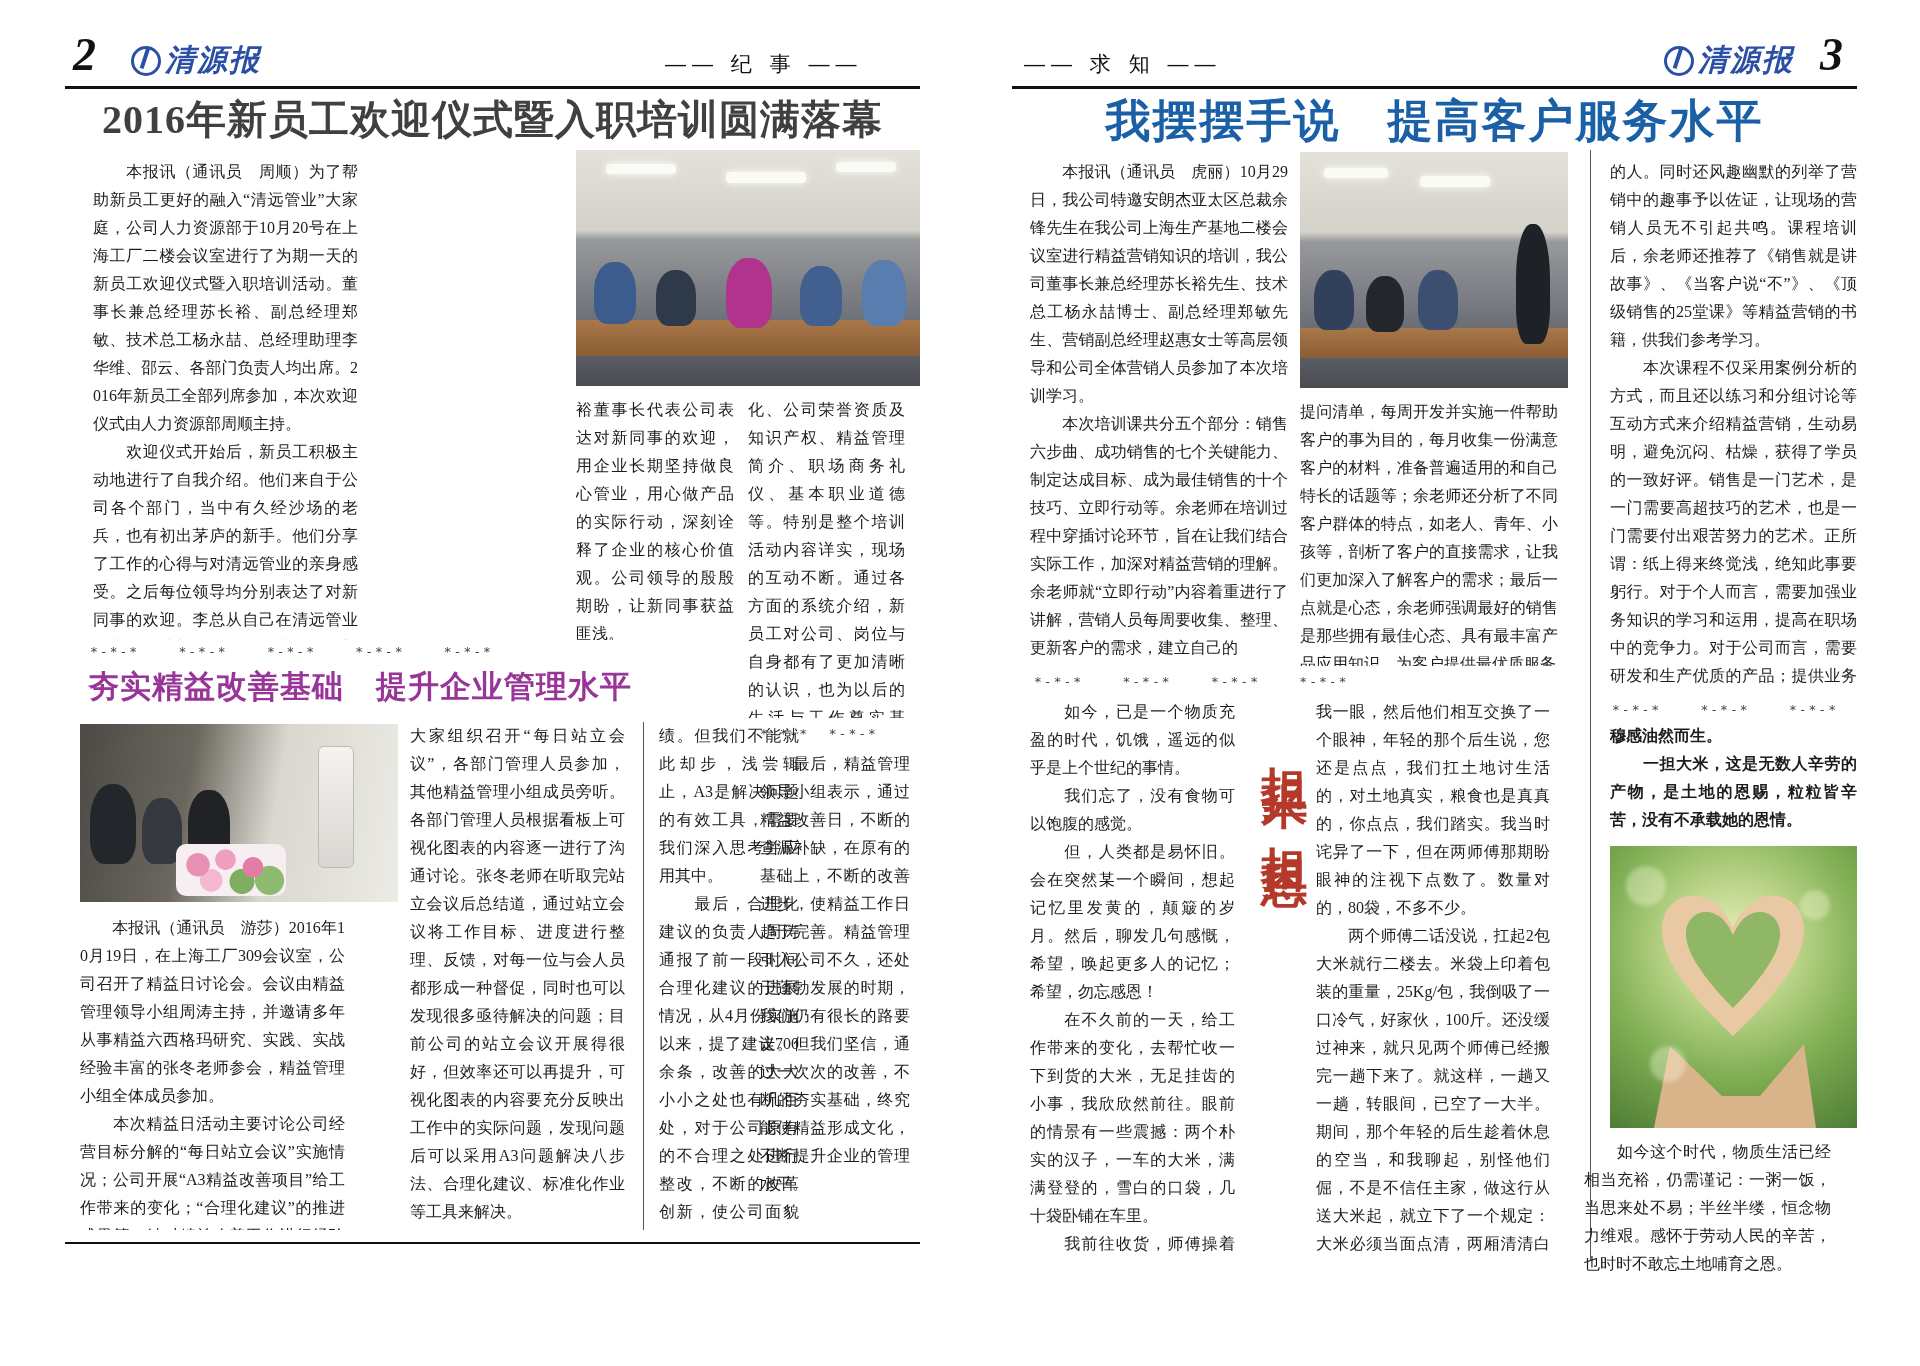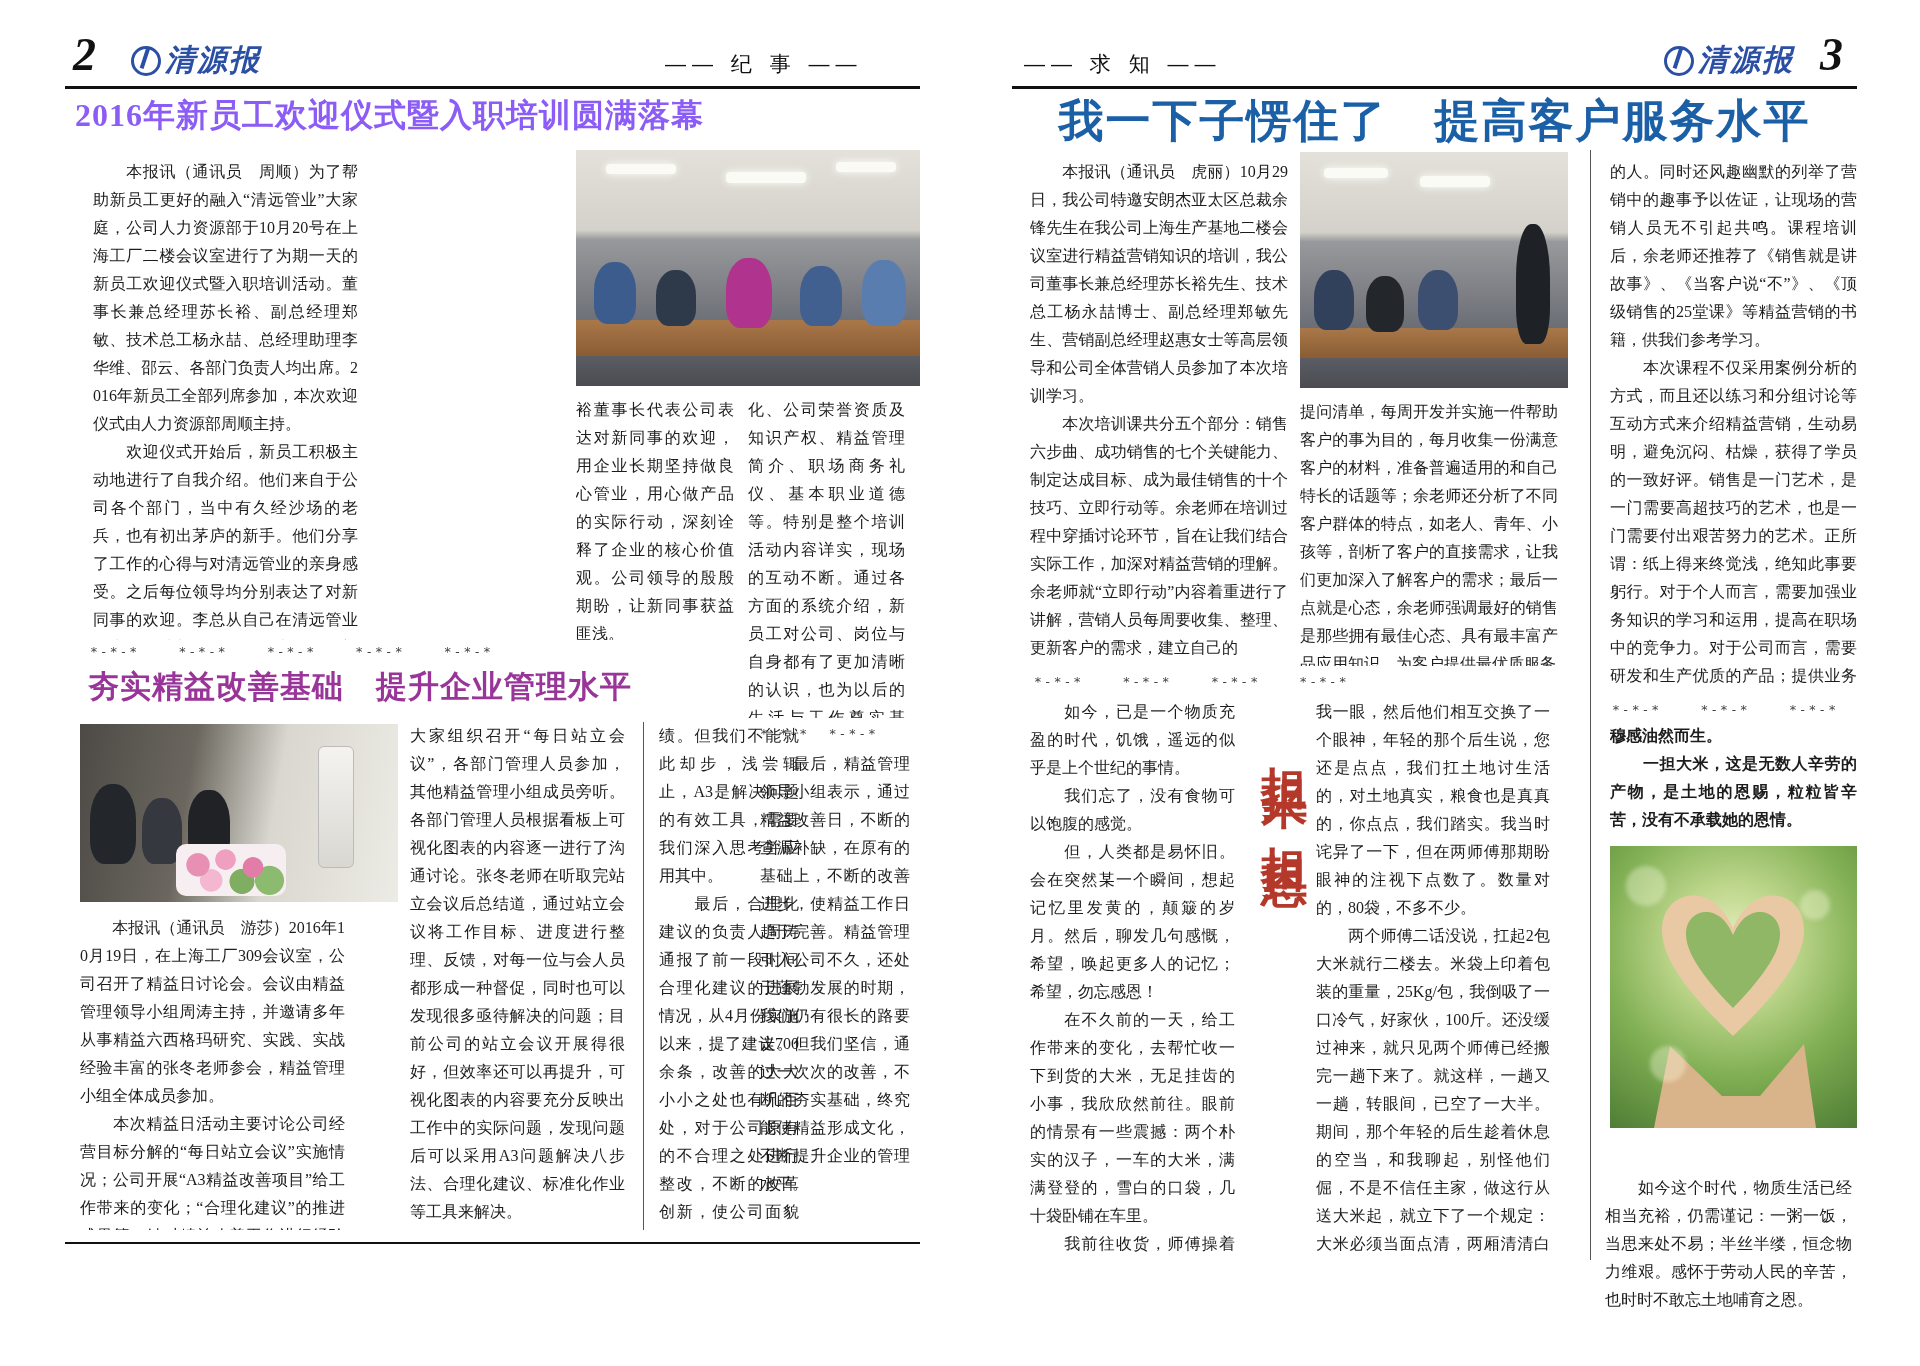--- a/index.html
+++ b/index.html
@@ -8,21 +8,21 @@
   .page{position:absolute;top:30px;height:1290px;}
   #page-left{left:65px;width:855px;}
   #page-right{left:1012px;width:845px;}
   .abs{position:absolute;}
   .rule{position:absolute;background:#111;height:3px;left:0;width:100%;}
   .pageno{font-size:46px;font-weight:bold;font-style:italic;color:#111;line-height:1;}
   .papername{font-size:30px;font-weight:bold;font-style:italic;color:#2a4fa5;letter-spacing:2px;}
   .logo{display:inline-block;width:24px;height:24px;border:3px solid #2a4fa5;border-radius:50%;position:relative;vertical-align:middle;}
   .logo::after{content:"";position:absolute;left:9px;top:-2px;width:4px;height:22px;background:#2a4fa5;transform:rotate(18deg);}
   .section-label{font-size:21px;color:#111;letter-spacing:6px;font-family:"Liberation Sans",sans-serif;}
-  .headline-red{font-size:32px;font-weight:900;color:#8b5cf6;letter-spacing:1px;line-height:1.2;}
+  .headline-red{font-size:40px;font-weight:900;color:#404040;text-align:center;letter-spacing:1px;line-height:1.2;}
   .headline-blue{font-size:45px;font-weight:900;color:#1b5fa6;text-align:center;letter-spacing:2px;line-height:1.2;}
   .headline-purple{font-size:31px;font-weight:900;color:#993598;text-align:center;letter-spacing:1px;
                    font-family:"Liberation Sans","DejaVu Sans",sans-serif;}
   .coltext{font-size:16px;line-height:28px;text-align:justify;white-space:pre-wrap;overflow:hidden;
            word-break:break-all;color:#1c1c1c;}
   .stars{font-size:13px;color:#444;letter-spacing:2px;font-family:"DejaVu Sans Mono",monospace;white-space:pre;overflow:hidden;}
   .vrule{position:absolute;width:1px;background:#555;}
   .footerline{font-size:15px;font-weight:bold;font-family:"Liberation Sans","DejaVu Sans",sans-serif;color:#111;white-space:pre;}
   .vtitle{display:flex;flex-direction:column;align-items:center;gap:56px;}
   .vtitle .phrase{display:flex;flex-direction:column;align-items:center;}
@@ -111,21 +111,21 @@
 
   <div class="page" id="page-right">
 
     <div class="abs section-label" style="left:12px;top:20px;">—— 求 知 ——</div>
     <span class="abs logo" style="left:652px;top:16px;"></span>
     <div class="abs papername" style="left:686px;top:10px;">清源报</div>
     <div class="abs pageno" style="left:808px;top:2px;">3</div>
     <div class="rule" style="top:56px;"></div>
 
     
-    <div class="abs headline-blue" style="left:5px;top:64px;width:835px;">我一下子愣住了　提高客户服务水平</div>
+    <div class="abs headline-blue" style="left:5px;top:64px;width:835px;">我摆摆手说　提高客户服务水平</div>
 
     <div class="abs coltext" style="left:18px;top:128px;width:258px;height:508px;">　　本报讯（通讯员　虎丽）10月29日，我公司特邀安朗杰亚太区总裁余锋先生在我公司上海生产基地二楼会议室进行精益营销知识的培训，我公司董事长兼总经理苏长裕先生、技术总工杨永喆博士、副总经理郑敏先生、营销副总经理赵惠女士等高层领导和公司全体营销人员参加了本次培训学习。
 　　本次培训课共分五个部分：销售六步曲、成功销售的七个关键能力、制定达成目标、成为最佳销售的十个技巧、立即行动等。余老师在培训过程中穿插讨论环节，旨在让我们结合实际工作，加深对精益营销的理解。余老师就“立即行动”内容着重进行了讲解，营销人员每周要收集、整理、更新客户的需求，建立自己的</div>
 
     <div class="photo meeting" style="left:288px;top:122px;width:268px;height:236px;">
       <div class="ceil-light" style="left:24px;top:16px;width:64px;height:10px;"></div>
       <div class="ceil-light" style="left:120px;top:24px;width:70px;height:11px;"></div>
       <div class="table" style="left:0;top:176px;width:268px;height:30px;"></div>
       <div class="person" style="left:14px;top:118px;width:40px;height:60px;background:#31415c;"></div>
       <div class="person" style="left:66px;top:124px;width:38px;height:56px;background:#23262b;"></div>
@@ -168,16 +168,16 @@
       <div class="bokeh" style="left:16px;top:20px;width:40px;height:40px;"></div>
       <div class="bokeh" style="left:190px;top:44px;width:30px;height:30px;"></div>
       <div class="bokeh" style="left:40px;top:200px;width:36px;height:36px;"></div>
       <svg width="247" height="282" viewBox="0 0 247 282">
         <path d="M123 190 C70 140 52 108 52 84 C52 56 76 44 96 52 C108 57 118 70 123 82 C128 70 138 57 150 52 C170 44 194 56 194 84 C194 108 176 140 123 190Z" fill="#e9c9a3"></path>
         <path d="M123 162 C88 126 76 104 76 88 C76 70 92 62 105 68 C113 71 119 80 123 89 C127 80 133 71 141 68 C154 62 170 70 170 88 C170 104 158 126 123 162Z" fill="#8fb765"></path>
         <path d="M60 200 L112 250 L150 250 L194 198 L206 282 L44 282 Z" fill="#d9b389"></path>
       </svg>
     </div>
 
-    <div class="abs coltext" style="left:593px;top:1108px;width:247px;height:150px;margin-top:36px;">　　如今这个时代，物质生活已经相当充裕，仍需谨记：一粥一饭，当思来处不易；半丝半缕，恒念物力维艰。感怀于劳动人民的辛苦，也时时不敢忘土地哺育之恩。</div>
+    <div class="abs coltext" style="left:572px;top:1108px;width:247px;height:150px;">　　如今这个时代，物质生活已经相当充裕，仍需谨记：一粥一饭，当思来处不易；半丝半缕，恒念物力维艰。感怀于劳动人民的辛苦，也时时不敢忘土地哺育之恩。</div>
   </div>
 
 </div>
 
 </body></html>

